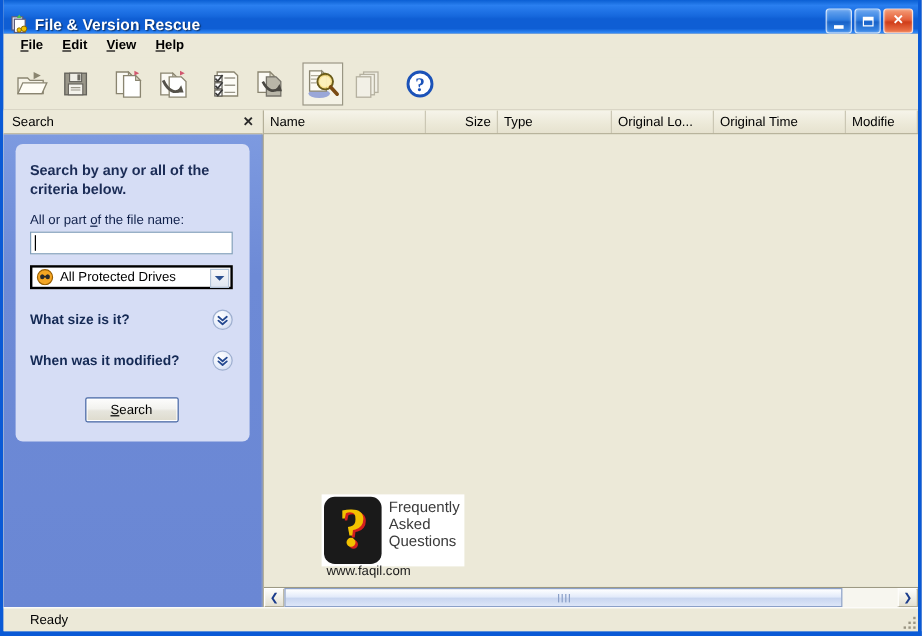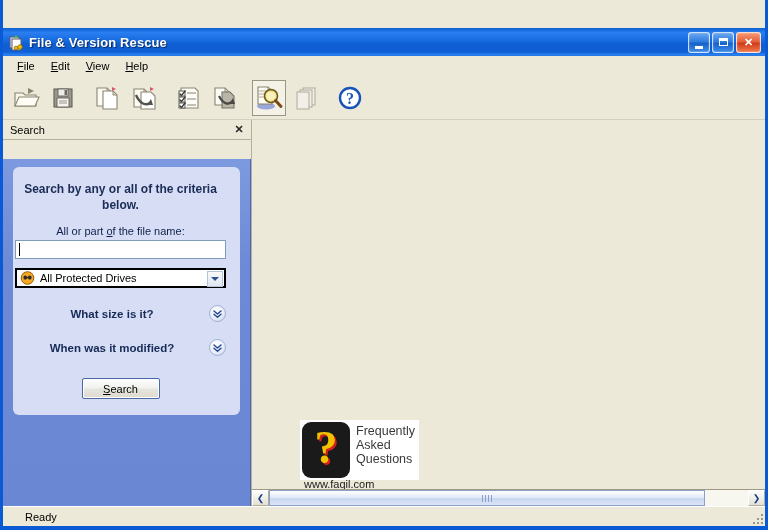--- a/index.html
+++ b/index.html
@@ -34,25 +34,24 @@
 
   
   .titlebar {
     height: 28px;
     flex: none;
     background: linear-gradient(to bottom,
         #0b5fd4 0%, #1a6fe0 8%, #2a7ff0 16%,
         #1668dd 48%, #0f5ed4 56%,
         #0f5ed4 85%, #2e86f5 97%, #1a6ad8 100%);
     display: flex;
-    align-items: center;
+    align-items: flex-end;
     padding: 0 2px 0 4px;
     box-sizing: border-box;
     position: relative;
-    margin-top: 28px;
   }
   .title-icon {
     width: 18px; height: 18px;
     flex: none;
     margin-right: 4px;
     position: relative;
   }
   .title-text {
     color: #fff;
     font-size: 13px;
@@ -101,20 +100,21 @@
     display: flex;
     align-items: center;
     padding-left: 6px;
     box-sizing: border-box;
   }
   .menu-item {
     padding: 2px 8px;
     font-size: 11px;
     color: #000;
     line-height: 13px;
+    font-weight: bold;
   }
   .menu-item u { text-decoration: underline; }
 
   
   .toolbar {
     height: 44px;
     flex: none;
     background: #ece9d8;
     border-bottom: 1px solid #d4d0c0;
     display: flex;
@@ -141,27 +141,26 @@
   
   .body-area {
     flex: 1;
     display: flex;
     min-height: 0;
     background: #ece9d8;
   }
 
   
   .left-pane {
-    width: 248px;
+    width: 216px;
     flex: none;
     display: flex;
     flex-direction: column;
     background: #ece9d8;
     box-sizing: border-box;
-    gap: 19px;
   }
   .pane-header {
     height: 20px;
     flex: none;
     display: flex;
     align-items: center;
     background: #ece9d8;
     border-bottom: 1px solid #b5b099;
     padding: 0 4px 0 7px;
     box-sizing: border-box;
@@ -180,23 +179,22 @@
     flex: 1;
     background: linear-gradient(to bottom, #7d9ae0 0%, #6d8ad6 30%, #6a87d4 100%);
     padding: 8px 10px 0 10px;
     box-sizing: border-box;
     border-right: 1px solid #4a67b8;
     overflow: hidden;
   }
   .search-card {
     background: #d6ddf5;
     border-radius: 6px;
-    padding: 14px 14px 16px 2px;
-    box-sizing: border-box;
-    text-align: center;
+    padding: 14px 14px 16px 12px;
+    box-sizing: border-box;
   }
   .card-heading {
     font-size: 12px;
     font-weight: bold;
     color: #1b2c56;
     line-height: 16px;
     margin-bottom: 12px;
   }
   .field-label {
     font-size: 11px;
@@ -663,20 +661,28 @@
           <div class="search-btn-wrap">
             <div class="search-btn"><u>S</u>earch</div>
           </div>
 
         </div>
       </div>
     </div>
 
     <div class="right-pane">
 
+      <div class="col-header">
+        <div class="col" style="width:135px">Name</div>
+        <div class="col num" style="width:60px">Size</div>
+        <div class="col" style="width:95px">Type</div>
+        <div class="col" style="width:85px">Original Lo...</div>
+        <div class="col" style="width:110px">Original Time</div>
+        <div class="col" style="width:60px">Modifie</div>
+      </div>
 
       <div class="list-area">
 
         <div class="faq-logo">
           <div class="faq-mark">
             <div class="faq-q">?</div>
           </div>
           <div class="faq-words">
             <div>Frequently</div>
             <div>Asked</div>

